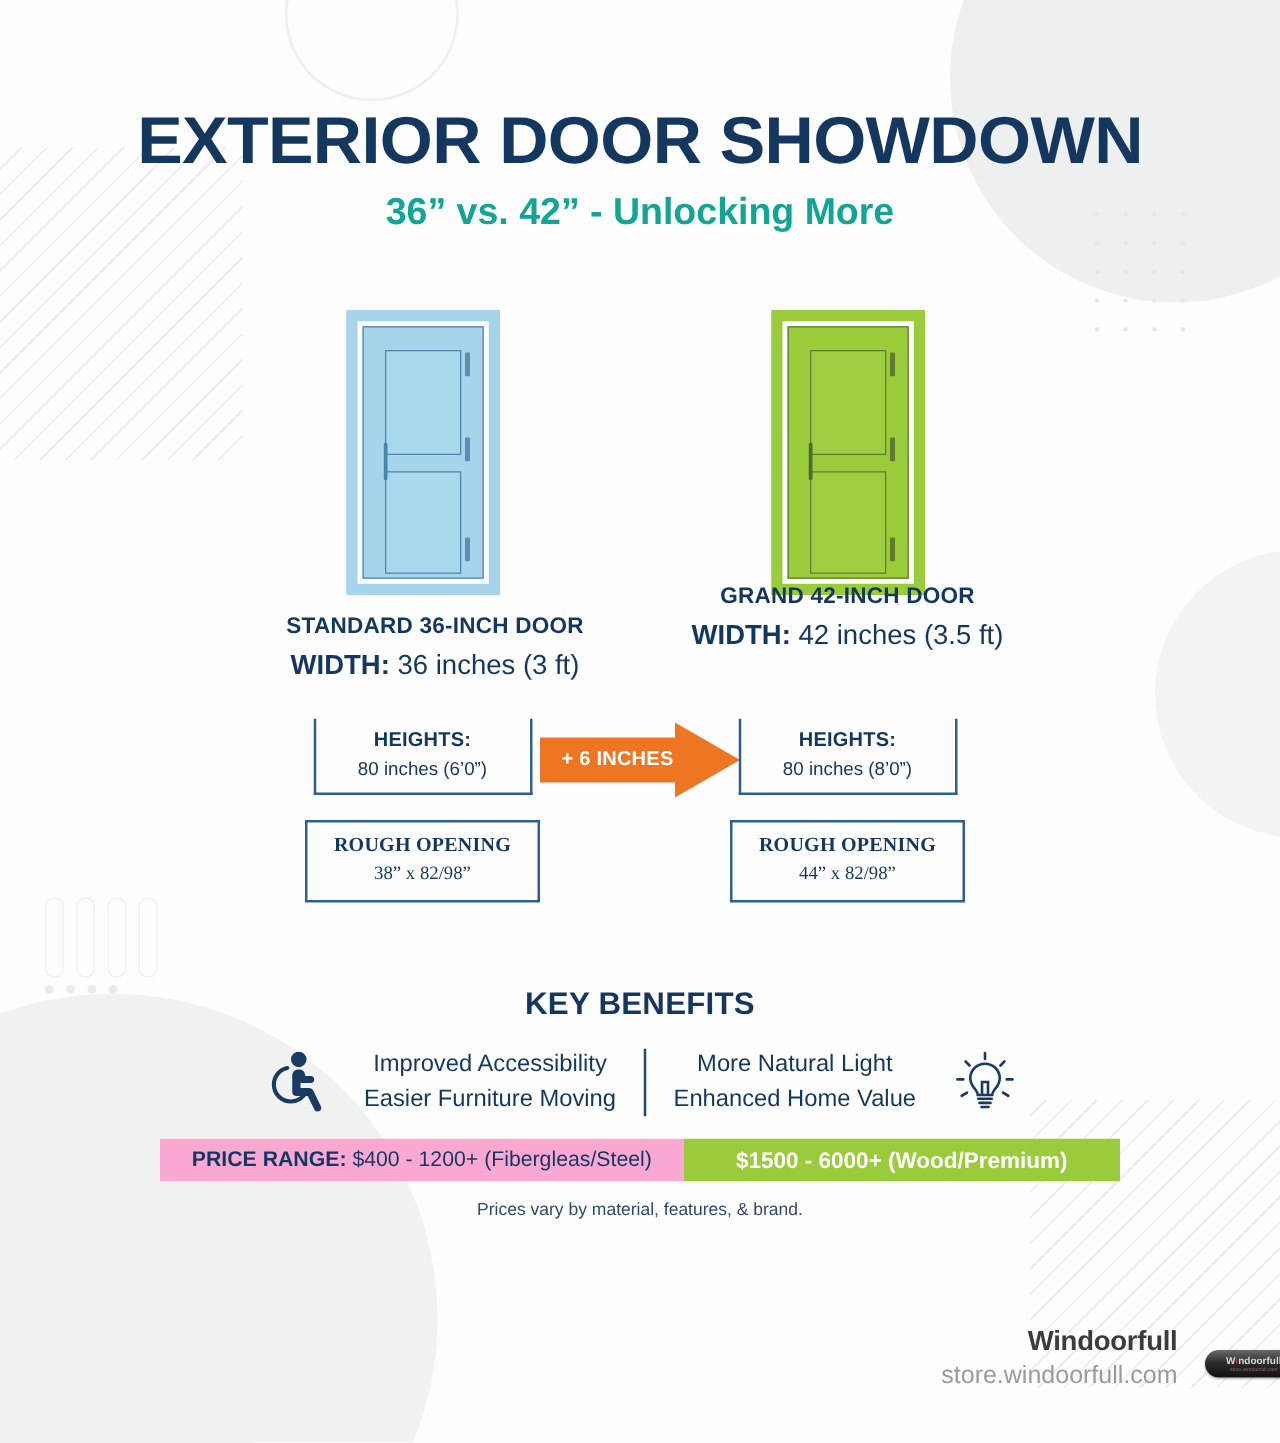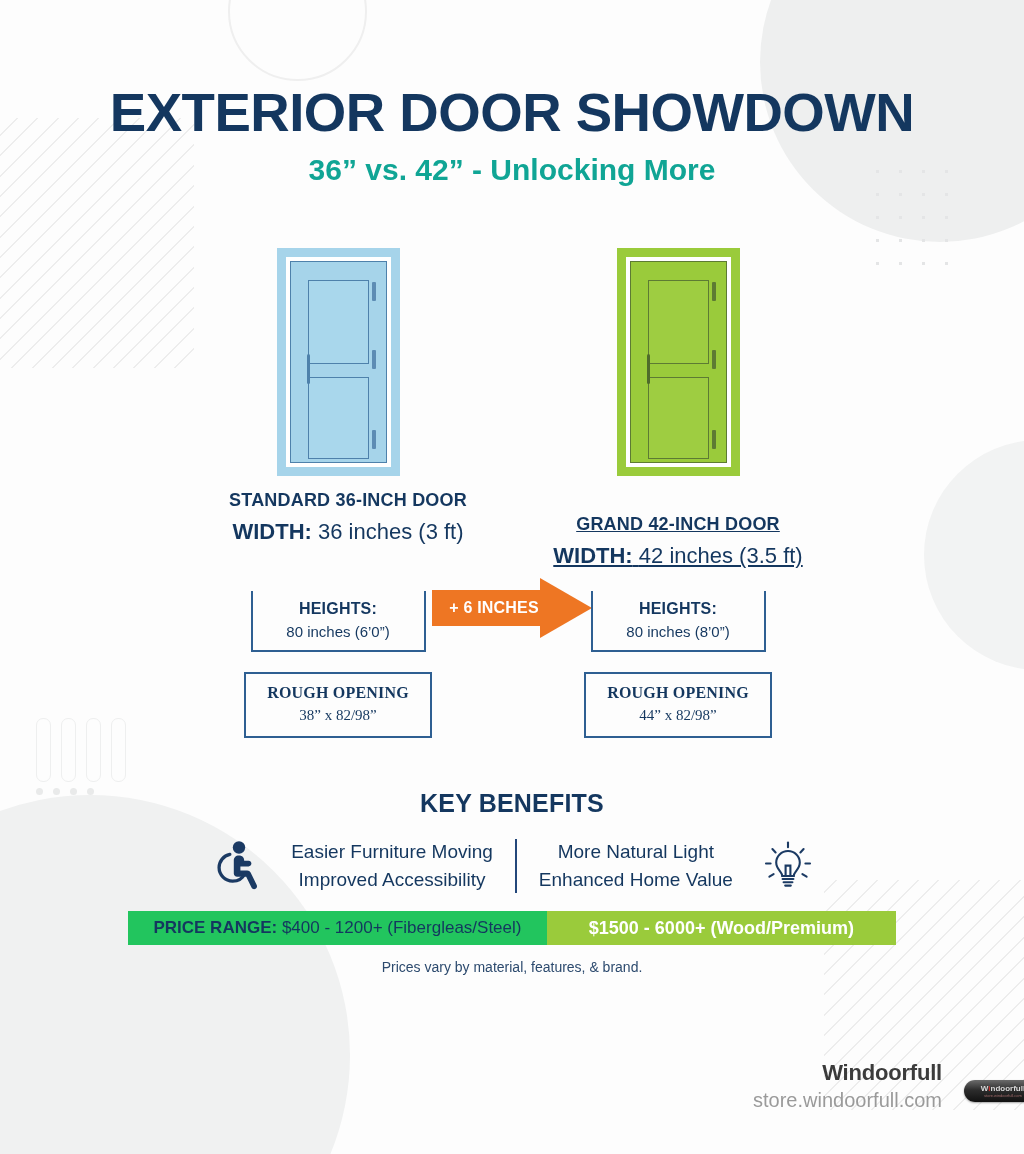--- a/index.html
+++ b/index.html
@@ -107,33 +107,33 @@
   }
   .arrow-label{
     position:absolute;left:8px;top:12px;width:108px;height:36px;
     display:flex;align-items:center;justify-content:center;
     color:#ffffff;font-size:16px;font-weight:bold;letter-spacing:0.2px;z-index:2;
   }
 
   
   .door-caption{position:absolute;width:330px;text-align:center;color:#14375f;}
   #caption-left{left:183px;top:490px;}
-  #caption-right{left:513px;top:514px;text-decoration:underline;}
+  #caption-right{left:513px;top:466px;}
   .caption-title{font-size:18px;font-weight:bold;letter-spacing:0.2px;}
   .caption-sub{font-size:22px;margin-top:8px;}
   .caption-sub b{font-weight:bold;}
 
   
   .specs{position:absolute;top:575px;left:0;width:1024px;}
   .spec-col{position:absolute;width:330px;}
   #spec-left{left:173px;}
   #spec-right{left:513px;}
   .box{
     color:#14375f;text-align:center;box-sizing:border-box;
-    margin:16px auto;
+    margin:0 auto;
   }
   .box-heights{
     width:175px;padding:9px 8px 10px 8px;
     border-left:2px solid #2e5f92;border-right:2px solid #2e5f92;
     border-bottom:2px solid #2e5f92;border-top:none;
   }
   .box-rough{
     width:188px;padding:10px 8px 12px 8px;margin-top:20px;
     border:2px solid #2e5f92;
     font-family:Liberation Serif, serif;
@@ -155,21 +155,21 @@
     color:#14375f;font-size:19px;line-height:1.45;text-align:center;
     padding:0 22px;white-space:nowrap;
   }
   .kb-div{width:2px;height:54px;background:#23477a;}
 
   
   .price-bar{
     position:absolute;top:911px;left:128px;width:768px;height:34px;display:flex;
   }
   .price-left{
-    width:456px;background:#22c55e;color:#14375f;
+    width:456px;background:#f9a8d4;color:#14375f;
     display:flex;align-items:center;justify-content:center;
     font-size:17px;
   }
   .price-left b{font-weight:bold;}
   .price-right{
     width:380px;background:#9acb3b;color:#ffffff;
     display:flex;align-items:center;justify-content:center;
     font-size:18px;font-weight:bold;
   }
   .price-note{
@@ -311,22 +311,22 @@
 
     <div class="kb-icon">
       <svg width="46" height="52" viewBox="0 0 46 52" fill="none">
         <circle cx="26" cy="7.5" r="6.2" fill="#1b3a63"></circle>
         <path d="M26 15.5 C22.6 15.5 20.8 17.6 20.8 20.6 L20.8 33.5 C20.8 35.4 22.2 36.7 24.2 36.7 L33.2 36.7 L38.5 47.5 C39.3 49.2 41.2 49.6 42.6 48.8 C44 48 44.4 46.3 43.6 44.7 L37.6 32.5 C36.9 31.1 35.8 30.4 34.2 30.4 L27.4 30.4 L27.4 26.4 L35.6 26.4 C37.2 26.4 38.4 25.2 38.4 23.6 C38.4 22 37.2 20.8 35.6 20.8 L31.2 20.8 C31.2 17.6 29.4 15.5 26 15.5 Z" fill="#1b3a63"></path>
         <path d="M19.6 24.5 C11.6 26.2 5.8 33.2 5.8 41.4 C5.8 51 13.6 58.8 23.2 58.8 C30.2 58.8 36.2 54.7 39 48.8" stroke="#1b3a63" stroke-width="4.2" stroke-linecap="round" fill="none" transform="scale(0.78) translate(2,-6)"></path>
       </svg>
     </div>
 
     <div class="kb-text">
+      <div>Improved Accessibility</div>
       <div>Easier Furniture Moving</div>
-      <div>Improved Accessibility</div>
     </div>
 
     <div class="kb-div"></div>
 
     <div class="kb-text">
       <div>More Natural Light</div>
       <div>Enhanced Home Value</div>
     </div>
 
     <div class="kb-icon">

